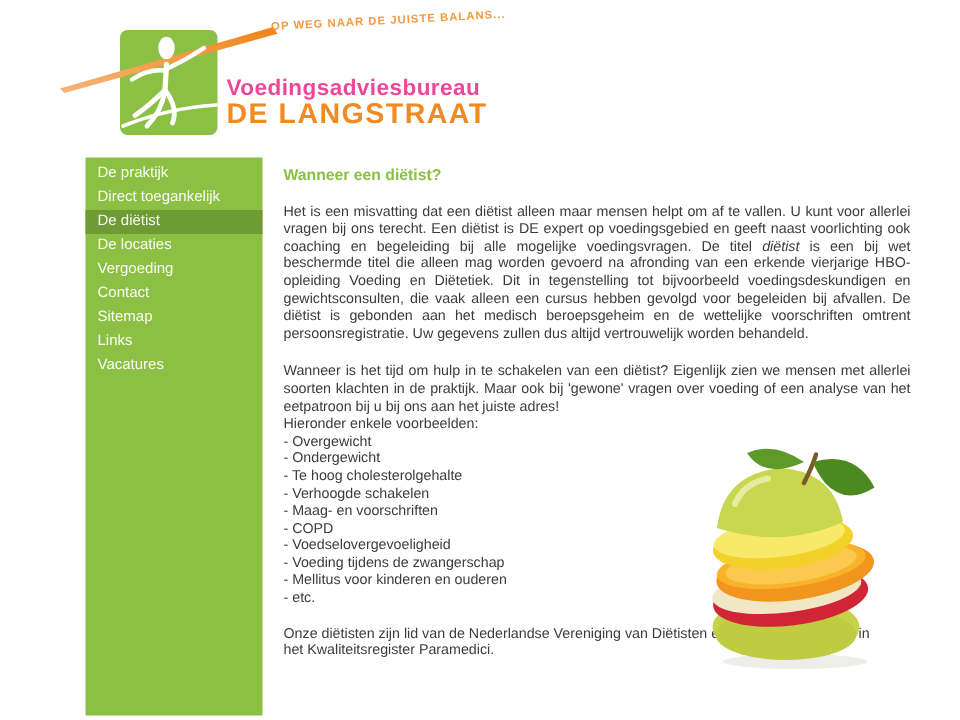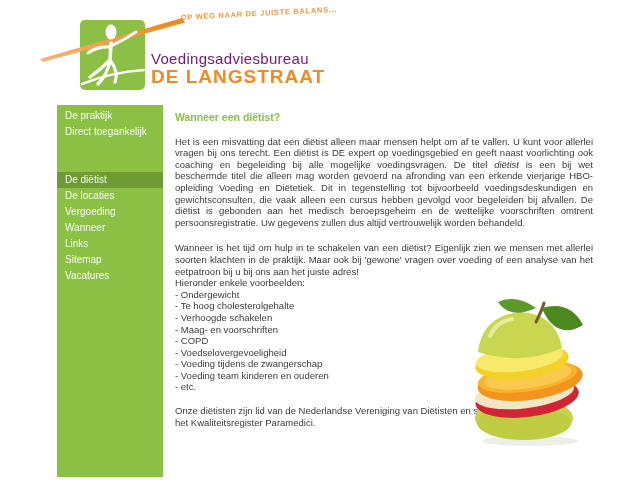--- a/index.html
+++ b/index.html
@@ -15,40 +15,40 @@
   }
   .figure-svg{position:absolute;left:80px;top:20px;width:65px;height:70px;z-index:3;}
   .swoosh{position:absolute;left:40px;top:12px;width:155px;height:56px;z-index:2;}
   .tagline{
     position:absolute;left:181px;top:13px;z-index:4;
     color:#F29A3F;font-size:7.5px;font-weight:bold;letter-spacing:0.7px;
     transform:rotate(-3deg);transform-origin:left bottom;white-space:nowrap;
   }
   .brand1{
     position:absolute;left:151px;top:50px;
-    color:#701a75;font-size:15px;font-weight:normal;letter-spacing:0.3px;
+    color:#ec4899;font-size:15px;font-weight:bold;letter-spacing:0.3px;
   }
   .brand2{
     position:absolute;left:151px;top:66px;
     color:#F18A21;font-size:19px;font-weight:bold;letter-spacing:1px;text-align:right;
   }
   
   .sidebar{
-    position:absolute;left:57px;top:105px;width:106px;height:372px;
+    position:absolute;left:57px;top:105px;width:118px;height:372px;
     background:#8CC045;padding-top:3px;box-sizing:border-box;z-index:1;
   }
   .side-item{
     height:16px;line-height:16px;padding-left:8px;
     font-size:10px;color:rgba(255,255,255,0.95);cursor:pointer;
     white-space:nowrap;overflow:hidden;
   }
-  .side-item.active{background:#6E9B33;margin-top:32px;}
+  .side-item.active{background:#6E9B33;}
   
   .main{
-    position:absolute;left:175px;top:112px;width:418px;
+    position:absolute;left:189px;top:112px;width:418px;
     font-size:9.5px;line-height:11.6px;color:#3B3B3B;
   }
   .heading{
     color:#8CC045;font-weight:bold;font-size:10.5px;
     margin:0 0 12px 0;
   }
   .para{margin:0 0 14px 0;text-align:justify;}
   .para:last-child{margin-bottom:0;}
   .p2block{margin:0;}
   .p2block .para{margin:0;}
@@ -89,42 +89,43 @@
   <div class="brand1">Voedingsadviesbureau</div>
   <div class="brand2">DE LANGSTRAAT</div>
 </div>
 
 <div class="sidebar">
   <div class="side-item">De praktijk</div>
   <div class="side-item">Direct toegankelijk</div>
   <div class="side-item active">De diëtist</div>
   <div class="side-item">De locaties</div>
   <div class="side-item">Vergoeding</div>
-  <div class="side-item">Wanneer</div>
+  <div class="side-item">Contact</div>
+  <div class="side-item">Sitemap</div>
   <div class="side-item">Links</div>
-  <div class="side-item">Sitemap</div>
   <div class="side-item">Vacatures</div>
 </div>
 
 <div class="main">
   <div class="heading">Wanneer een diëtist?</div>
 
   <p class="para"><span>Het is een misvatting dat een diëtist alleen maar mensen helpt om af te vallen. U kunt voor allerlei vragen bij ons terecht. Een diëtist is DE expert op voedingsgebied en geeft naast voorlichting ook coaching en begeleiding bij alle mogelijke voedingsvragen. De titel </span><span class="em">diëtist</span><span> is een bij wet beschermde titel die alleen mag worden gevoerd na afronding van een erkende vierjarige HBO-opleiding Voeding en Diëtetiek. Dit in tegenstelling tot bijvoorbeeld voedingsdeskundigen en gewichtsconsulten, die vaak alleen een cursus hebben gevolgd voor begeleiden bij afvallen. De diëtist is gebonden aan het medisch beroepsgeheim en de wettelijke voorschriften omtrent persoonsregistratie. Uw gegevens zullen dus altijd vertrouwelijk worden behandeld.</span></p>
 
   <div class="p2block">
     <p class="para">Wanneer is het tijd om hulp in te schakelen van een diëtist? Eigenlijk zien we mensen met allerlei soorten klachten in de praktijk. Maar ook bij 'gewone' vragen over voeding of een analyse van het eetpatroon bij u bij ons aan het juiste adres!</p>
     <div>Hieronder enkele voorbeelden:</div>
+    <div class="list-line">- Overgewicht</div>
     <div class="list-line">- Ondergewicht</div>
     <div class="list-line">- Te hoog cholesterolgehalte</div>
     <div class="list-line">- Verhoogde schakelen</div>
     <div class="list-line">- Maag- en voorschriften</div>
     <div class="list-line">- COPD</div>
     <div class="list-line">- Voedselovergevoeligheid</div>
     <div class="list-line">- Voeding tijdens de zwangerschap</div>
-    <div class="list-line">- Voeding team kinderen en ouderen</div>
+    <div class="list-line">- Mellitus voor kinderen en ouderen</div>
     <div class="list-line">- etc.</div>
   </div>
 
   <p class="para p3">Onze diëtisten zijn lid van de Nederlandse Vereniging van Diëtisten en staan ingeschreven in het Kwaliteitsregister Paramedici.</p>
 </div>
 
 <svg class="fruit" viewBox="0 0 155 160">
   <ellipse cx="78" cy="149" rx="48" ry="5" fill="#EDEDEA"></ellipse>
 
   <ellipse cx="72" cy="126" rx="49" ry="21" fill="#C6D14C"></ellipse>

